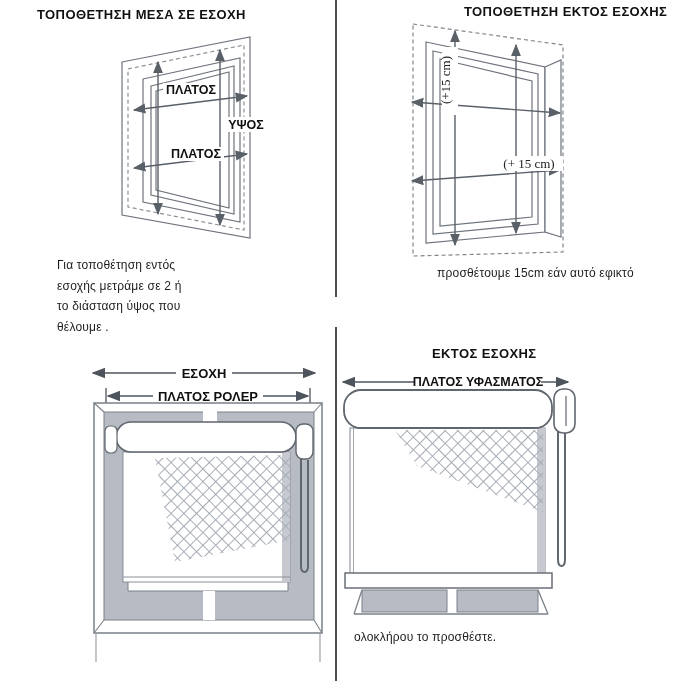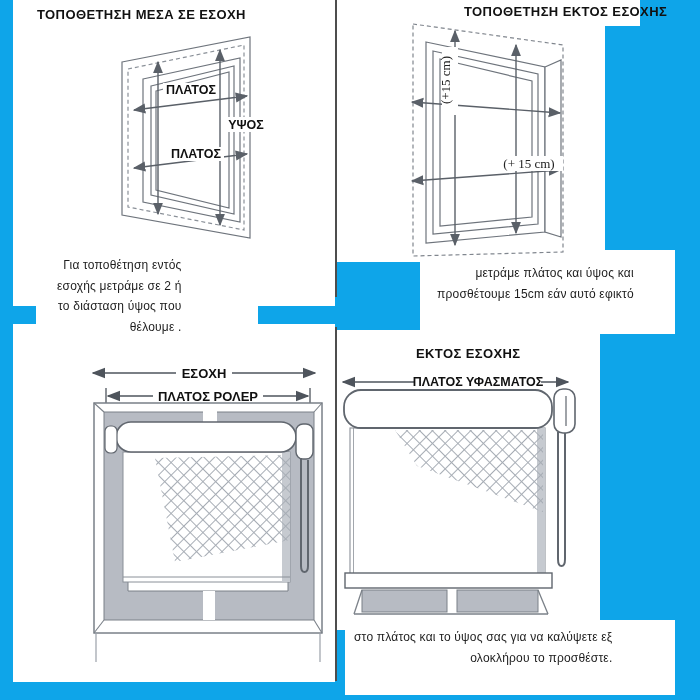--- a/index.html
+++ b/index.html
@@ -1,17 +1,17 @@
 <!DOCTYPE html>
 <html><head>
 <meta charset="utf-8">
 <style>
   html,body{margin:0;padding:0;background:#e9e6e0;}
-  .stage{position:relative;width:700px;height:700px;background:#0ea5e9;overflow:hidden;
-         font-family:"Liberation Sans","DejaVu Sans",sans-serif;color:#1c1c1c;text-align:right;}
+  .stage{position:relative;width:700px;height:700px;background:#ffffff;overflow:hidden;
+         font-family:"Liberation Sans","DejaVu Sans",sans-serif;color:#1c1c1c;}
   .abs{position:absolute;}
   .panel{position:absolute;background:#ffffff;}
   .divider{position:absolute;width:2px;background:#4d4d4d;}
   .title{position:absolute;font-size:13px;font-weight:bold;letter-spacing:.4px;white-space:pre;color:#111;}
   .cap{position:absolute;font-size:12px;font-weight:normal;letter-spacing:.2px;line-height:20.5px;color:#1d1d1d;}
   .cap div{white-space:pre;}
   svg text{font-family:"Liberation Sans","DejaVu Sans",sans-serif;font-weight:bold;fill:#101010;}
   svg text.serif{font-family:"Liberation Serif","DejaVu Serif",serif;font-weight:normal;fill:#222;}
 </style>
 </head>
@@ -26,21 +26,21 @@
   <div class="panel" style="left:420px;top:250px;width:255px;height:84px"></div>
   <div class="panel" style="left:13px;top:324px;width:322px;height:358px"></div>
   <div class="panel" style="left:337px;top:330px;width:263px;height:300px"></div>
   <div class="panel" style="left:345px;top:620px;width:330px;height:75px"></div>
 
   <div class="divider" style="left:335px;top:0;height:297px"></div>
   <div class="divider" style="left:335px;top:327px;height:354px"></div>
 
   <div class="title" style="left:37px;top:7px">ΤΟΠΟΘΕΤΗΣΗ ΜΕΣΑ ΣΕ ΕΣΟΧΗ</div>
   <div class="title" style="left:464px;top:4px">ΤΟΠΟΘΕΤΗΣΗ ΕΚΤΟΣ ΕΣΟΧΗΣ</div>
-  <div class="title" style="left:416px;top:346px">ΕΚΤΟΣ ΕΣΟΧΗΣ</div>
+  <div class="title" style="left:432px;top:346px">ΕΚΤΟΣ ΕΣΟΧΗΣ</div>
 
   <svg class="abs" style="left:85px;top:28px" width="225" height="218" viewBox="0 0 225 218">
     <defs>
       <marker id="mTL" viewBox="0 0 10 10" markerWidth="9" markerHeight="9" refX="9" refY="5" orient="auto-start-reverse">
         <path d="M0,1 L10,5 L0,9 Z" fill="#5a6068"></path>
       </marker>
     </defs>
     <g stroke="#6e747c" stroke-width="1.2" fill="none">
       <polygon points="37,34 165,9 165,210 37,187" fill="#ffffff"></polygon>
       <polygon points="43,41 159,17 159,202 43,179" stroke="#8a9098" stroke-dasharray="4 3"></polygon>
@@ -170,21 +170,19 @@
     <path d="M221,72 V199 Q221,206 224.5,206 Q228,206 228,199 V73" fill="none" stroke="#60666e" stroke-width="2"></path>
   </svg>
 
   <div class="cap" style="left:57px;top:255px">
     <div>Για τοποθέτηση εντός</div>
     <div>εσοχής μετράμε σε 2 ή</div>
     <div>το διάσταση ύψος που</div>
     <div>θέλουμε .</div>
   </div>
   <div class="cap" style="left:437px;top:263px">
-    <div>μετράμε πλάτος και ύψος και</div>
     <div>προσθέτουμε 15cm εάν αυτό εφικτό</div>
   </div>
   <div class="cap" style="left:354px;top:627px;line-height:21px">
-    <div>στο πλάτος και το ύψος σας για να καλύψετε εξ</div>
     <div>ολοκλήρου το προσθέστε.</div>
   </div>
 
 </div>
 
 </body></html>

